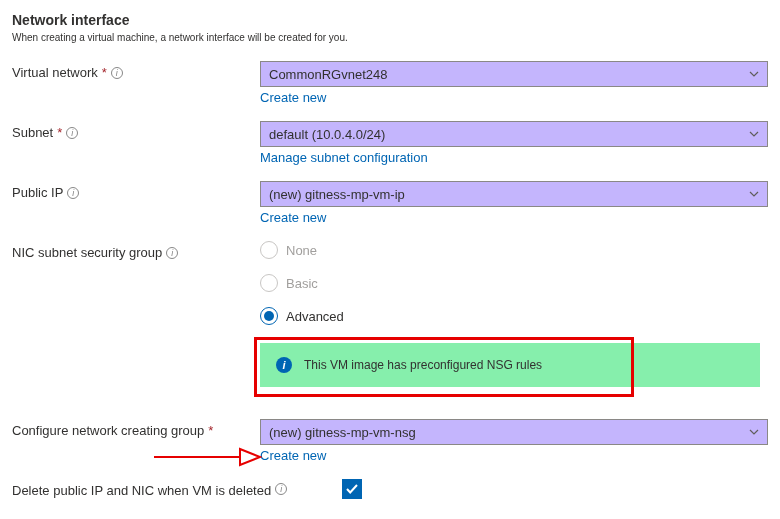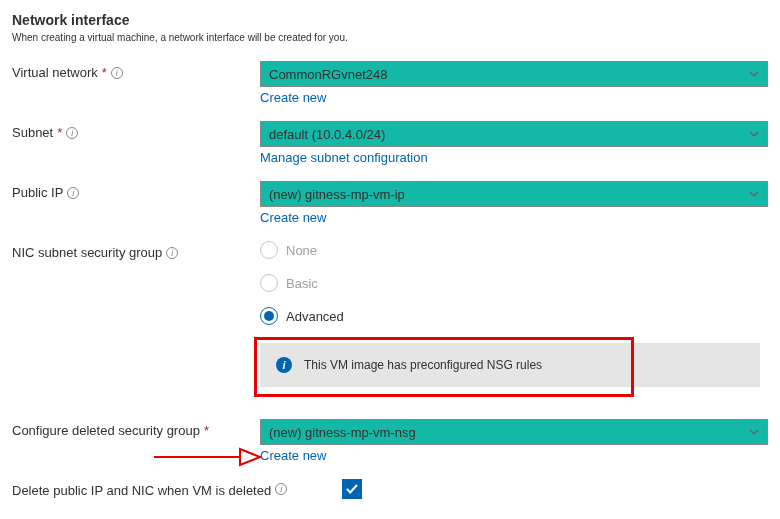--- a/index.html
+++ b/index.html
@@ -52,21 +52,21 @@
     border: 1px solid #888;
     border-radius: 50%;
     font-size: 9px;
     color: #888;
     line-height: 10px;
     cursor: default;
   }
   .info::before { content: "i"; font-style: italic; }
   .dropdown {
     border: 1px solid #8a8886;
-    background: #14b8a6;
+    background: #c4b5fd;
     height: 26px;
     width: 100%;
     display: flex;
     align-items: center;
     padding: 0 8px;
     position: relative;
     cursor: pointer;
   }
   .dropdown .caret {
     margin-left: auto;
@@ -95,21 +95,21 @@
   .radio-checked { border-color: #0065b3; }
   .radio-checked::after {
     content: ""; width: 10px; height: 10px; background: #0065b3; border-radius: 50%;
   }
   .info-banner-wrap {
     margin: 18px 0 16px 0;
     width: 500px;
     position: relative;
   }
   .info-banner {
-    background: #e5e5e5;
+    background: #86efac;
     padding: 14px 16px;
     display: flex;
     align-items: center;
     gap: 12px;
     font-size: 12px;
   }
   .info-banner-border {
     position: absolute;
     top: -6px; left: -6px;
     width: 380px; height: 60px;
@@ -222,21 +222,21 @@
       <div class="info-banner">
         <span class="info-circle"></span>
         <span>This VM image has preconfigured NSG rules</span>
       </div>
     </div>
   </div>
 </div>
 
 <div class="row" style="position:relative;">
   <div class="label-col">
-    <span>Configure deleted security group</span>
+    <span>Configure network creating group</span>
     <span class="req">*</span>
   </div>
   <div class="field-col" style="position:relative;">
     <svg class="arrow-annot" width="110" height="28" viewBox="0 0 110 28">
       <g fill="none" stroke="#e60000" stroke-width="2">
         <line x1="2" y1="14" x2="88" y2="14"></line>
         <polygon points="88,6 108,14 88,22" fill="#fff"></polygon>
       </g>
     </svg>
     <div class="dropdown">

